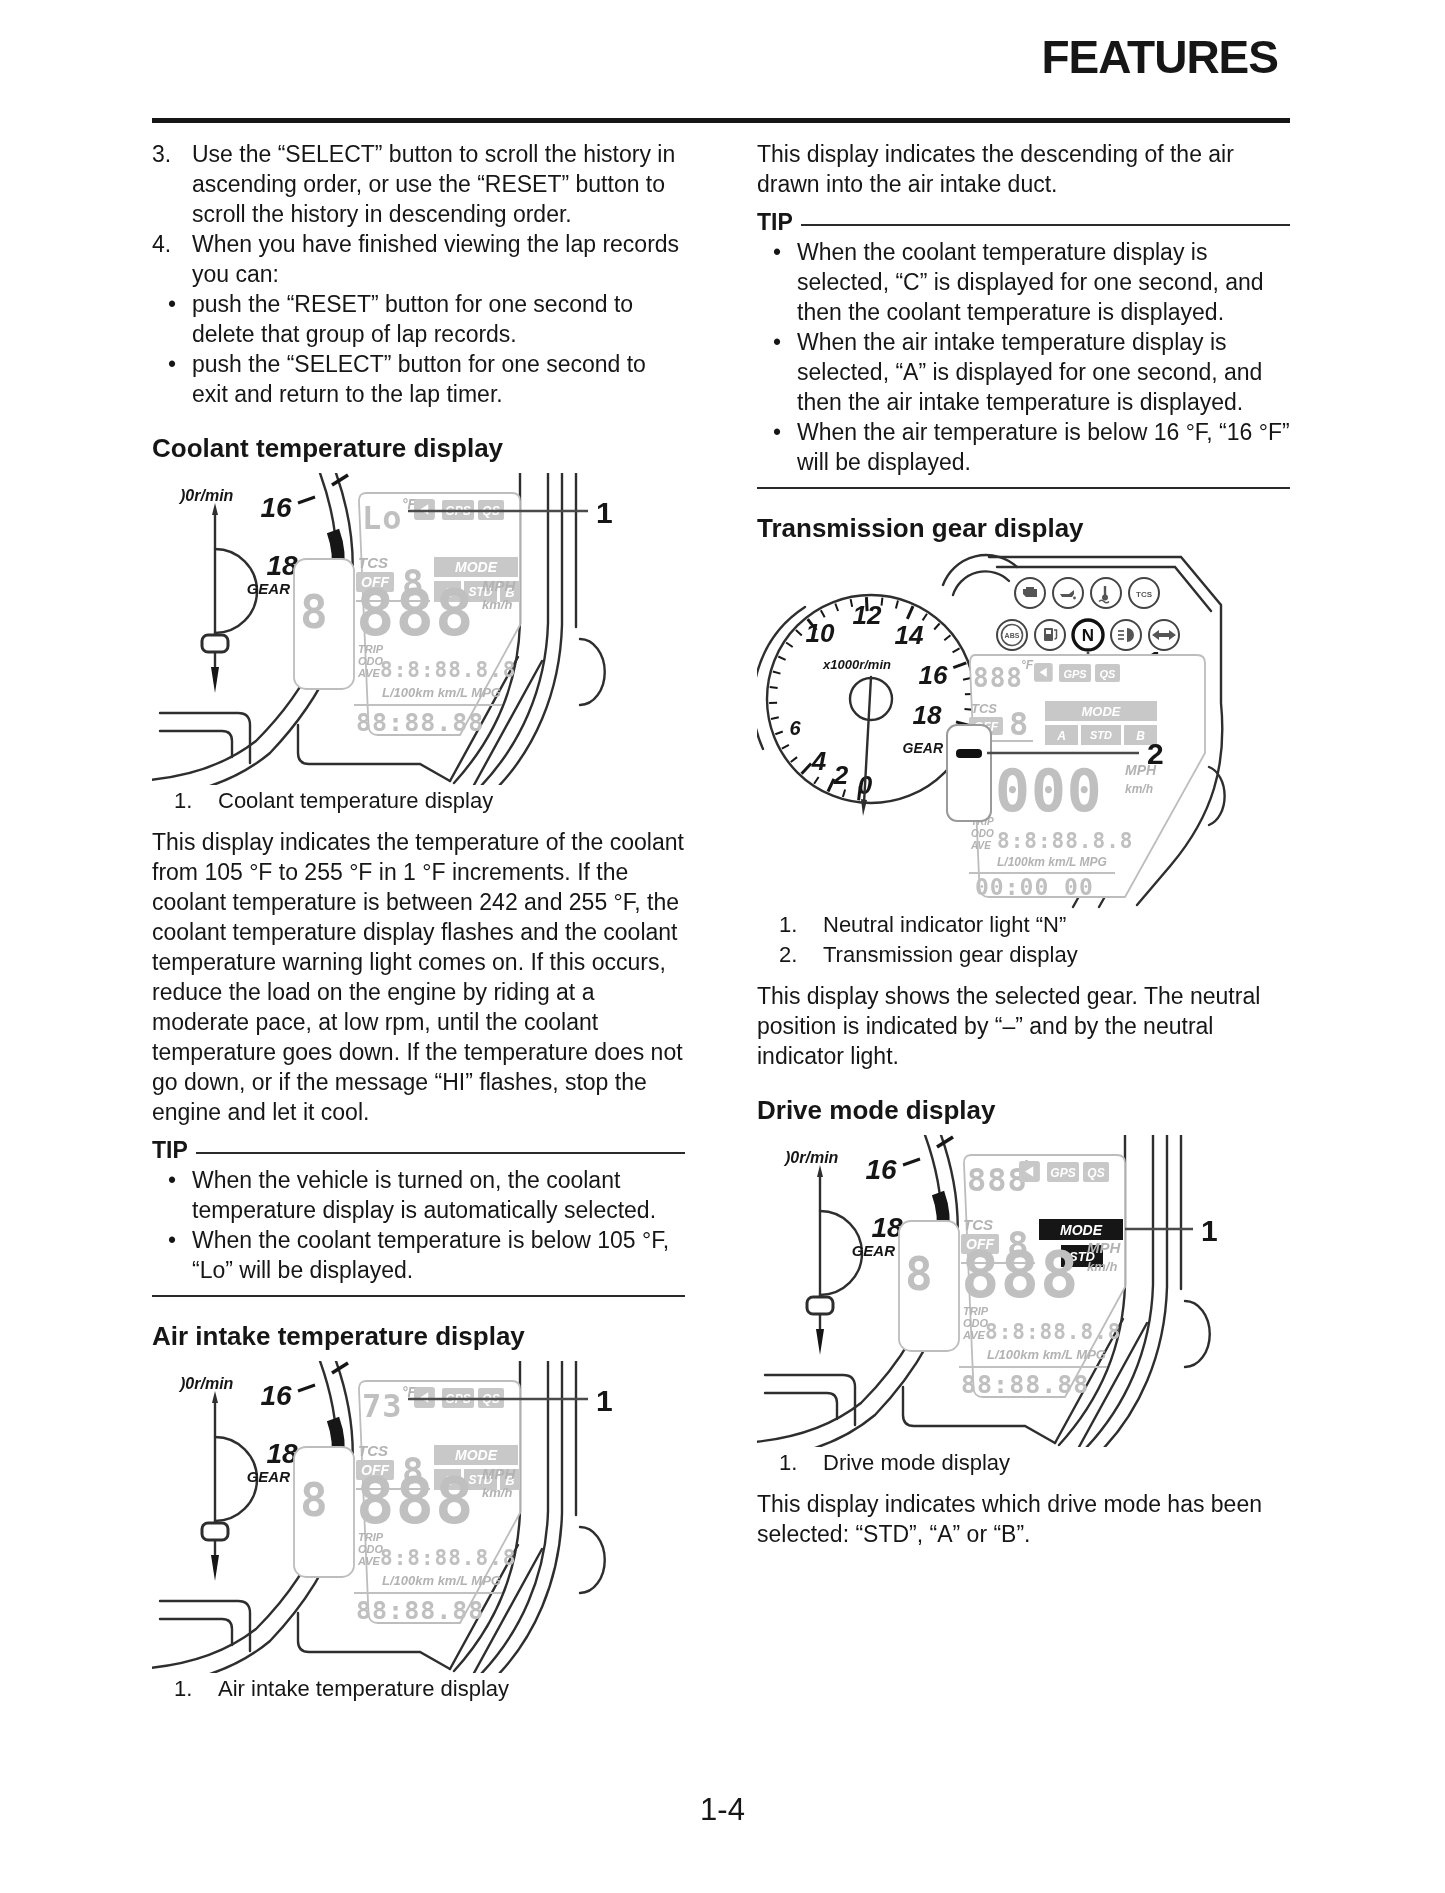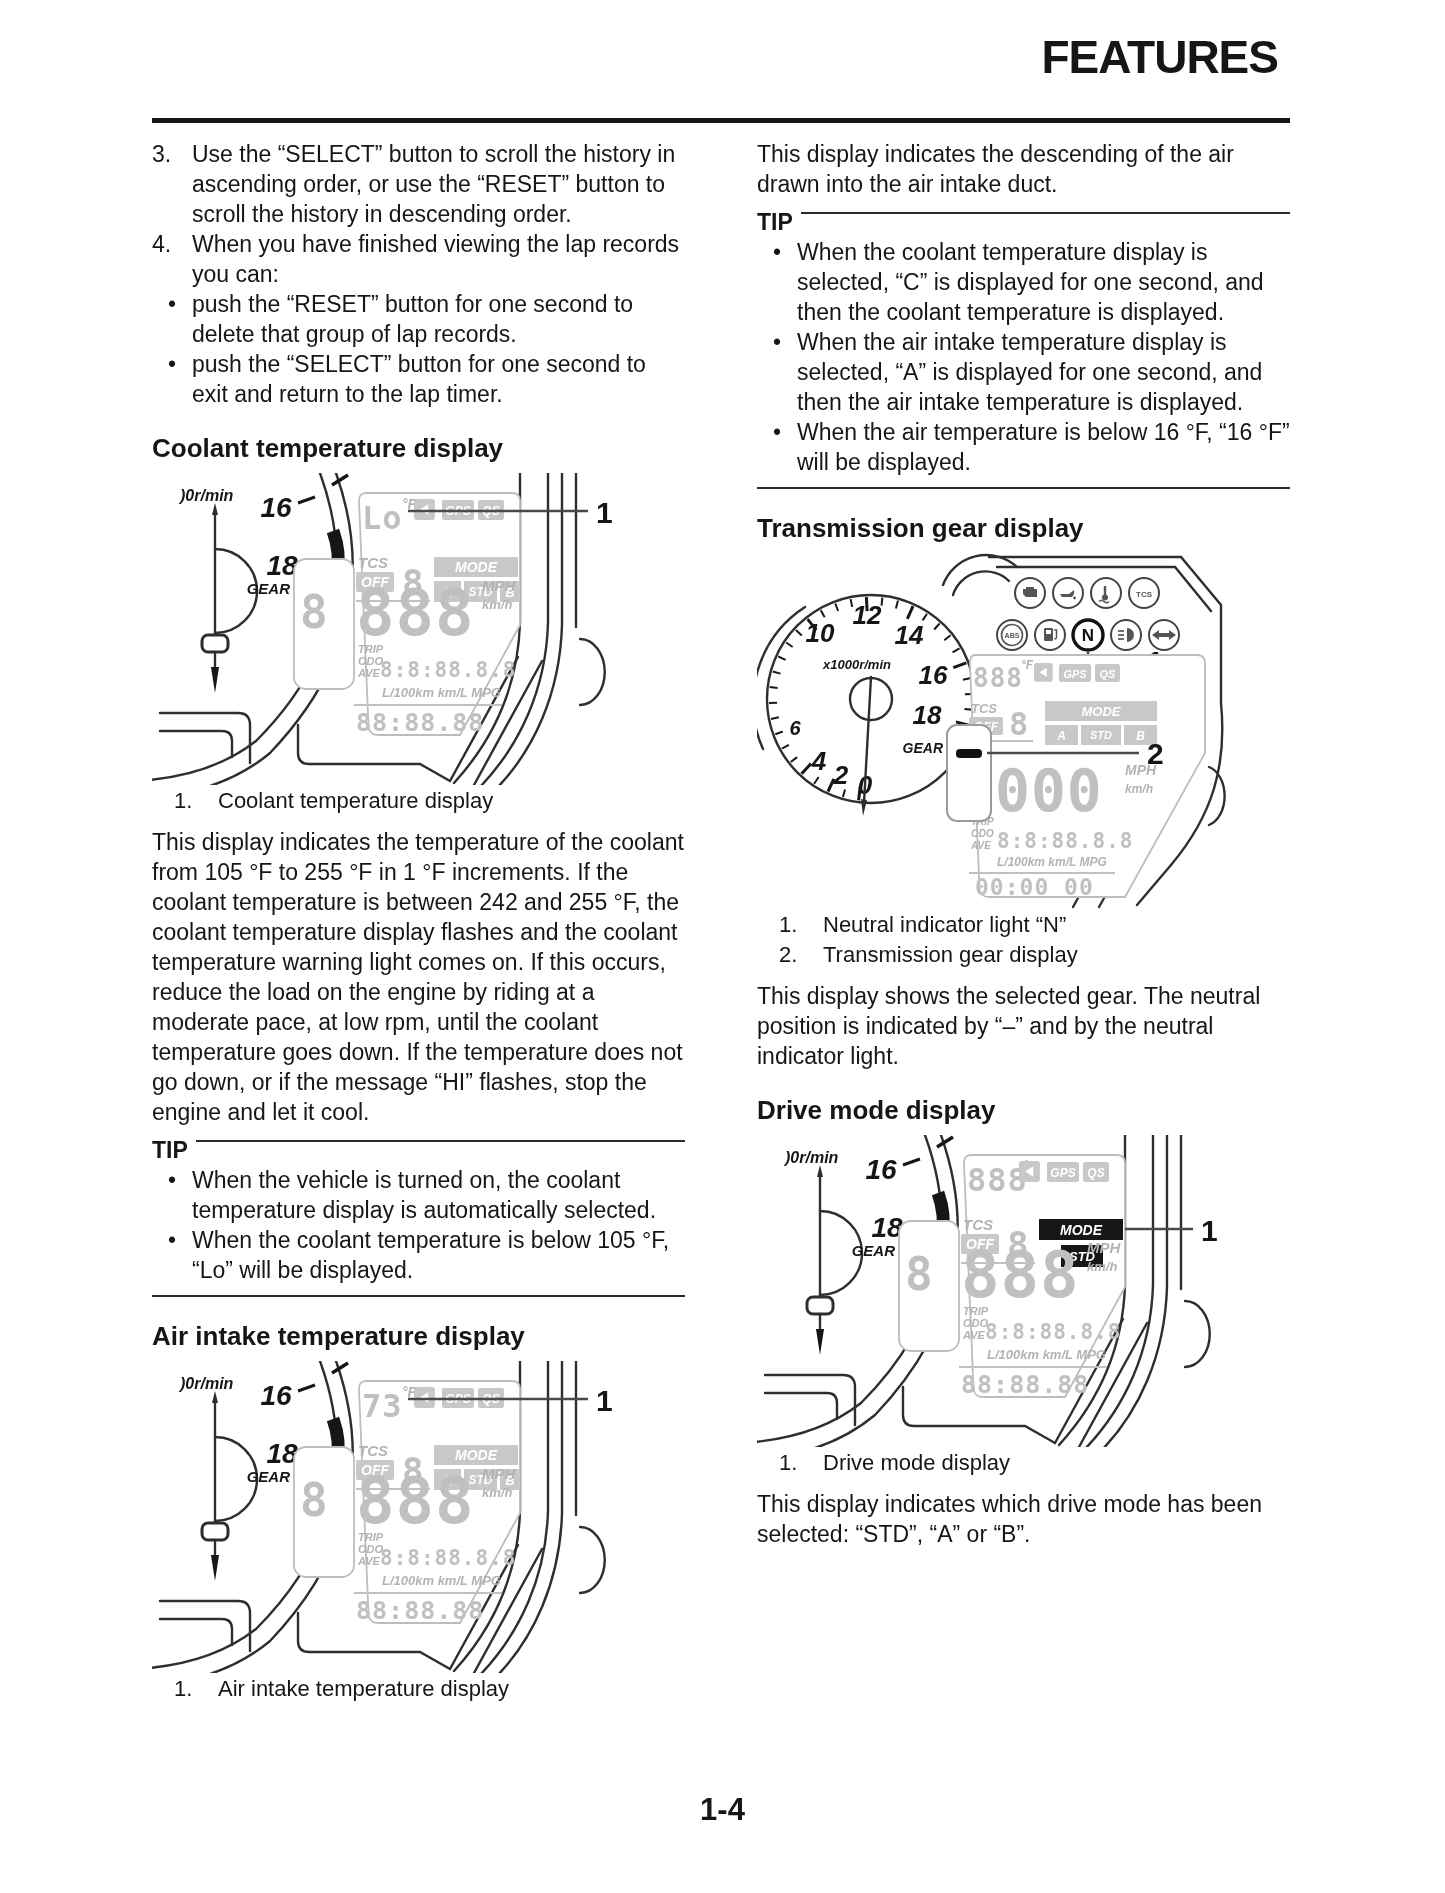--- a/index.html
+++ b/index.html
@@ -17,25 +17,25 @@
   .bul .m{width:24px;flex:none}
   .bul .t{flex:1}
   h2{font-size:26px;line-height:30px;margin:24px 0 10px 0;font-weight:700}
   .figure{margin:6px 0 0 0}
   .figure svg{display:block}
   .caption{display:flex;font-size:22px;line-height:28px;margin-top:2px}
   .caption .n{width:44px;padding-left:22px;flex:none}
   .caption .t{flex:1}
   .body-p{margin:12px 0 0 0}
   .tip{margin-top:8px}
-  .tiphead{display:flex;}
+  .tiphead{display:flex;align-items:center}
   .tiphead .lbl{font-weight:700;font-size:23px}
   .tiphead .rule{flex:1;height:2px;background:#2a2a2a;margin-left:8px;margin-top:5px}
   .tipend{height:2px;background:#2a2a2a;margin-top:10px}
-  .pagenum{position:absolute;left:0;width:1445px;top:1792px;text-align:center;font-size:31px;font-weight:700}
+  .pagenum{position:absolute;left:0;width:1445px;top:1792px;text-align:center;font-size:31px;font-weight:400}
   
   .ln{stroke:#2e2e2e;fill:none;stroke-width:2.4;stroke-linecap:round}
   .cl{stroke:#4a4a4a;stroke-width:2.6}
   .sg{font-family:"DejaVu Sans Mono",monospace;font-weight:700;fill:#c0c0c0;letter-spacing:1px}
   .gl{font-family:"Liberation Sans",sans-serif;font-weight:700;font-style:italic;fill:#b3b3b3}
   .wt{font-family:"Liberation Sans",sans-serif;font-weight:700;font-style:italic;fill:#fff;text-anchor:middle}
   .bk{font-family:"Liberation Sans",sans-serif;fill:#161616;font-weight:700}
   .dialnum{font-family:"Liberation Sans",sans-serif;fill:#161616;font-weight:700;font-style:italic;text-anchor:middle}
   .badge{font-family:"Liberation Sans",sans-serif;font-weight:700;fill:#555;text-anchor:middle}
   .gray{fill:#c8c8c8}

